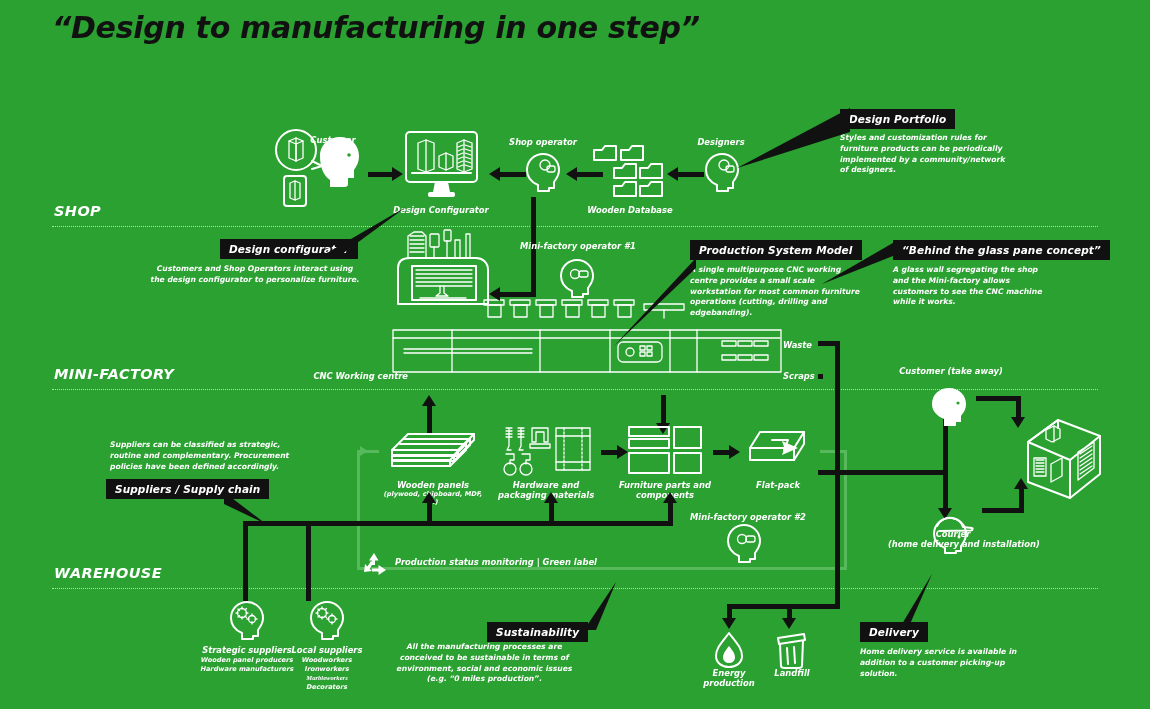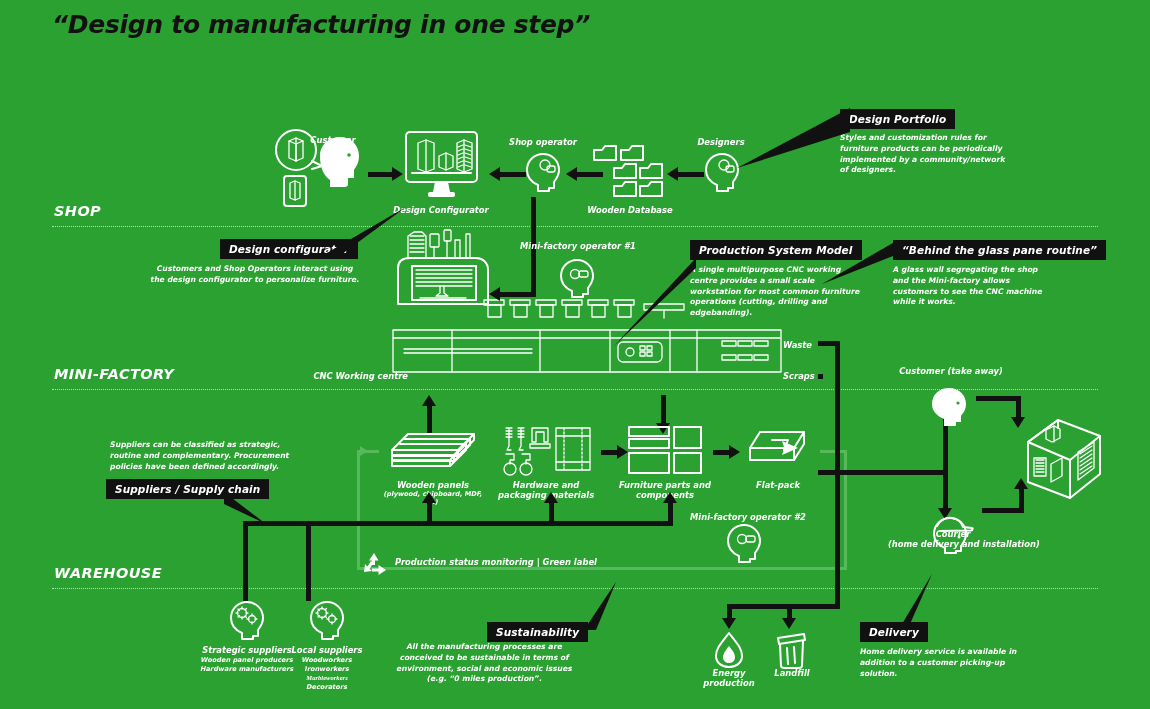--- a/index.html
+++ b/index.html
@@ -8,21 +8,21 @@
     background:#2aa130;
     font-family:"DejaVu Sans","Liberation Sans",sans-serif;
     position:relative;
   }
   #stage{position:absolute;left:0;top:0;width:1150px;height:709px;}
   .abs{position:absolute;}
 
   
   .title{
     left:52px;top:10px;
-    font-size:25px;font-weight:bold;font-style:italic;
+    font-size:30px;font-weight:bold;font-style:italic;
     color:#111111;letter-spacing:-0.3px;white-space:nowrap;
   }
   .zone-label{
     font-size:14.5px;font-weight:bold;font-style:italic;color:#ffffff;
     letter-spacing:0.4px;white-space:nowrap;
   }
   .node-label{
     font-size:8.4px;font-weight:bold;font-style:italic;color:#ffffff;
     text-align:center;line-height:1.22;white-space:nowrap;
   }
@@ -280,21 +280,21 @@
 
   <div class="abs" style="left:690px;top:239px;width:175px;">
     <div class="callout-title">Production System Model</div>
     <div class="callout-body" style="margin-top:5px;">A single multipurpose CNC working centre provides a small scale workstation for most common furniture operations (cutting, drilling and edgebanding).</div>
   </div>
   <svg class="abs" style="left:612px;top:256px;" width="86" height="92">
     <path d="M84 2 L84 12 L2 90 Z" fill="#111111"></path>
   </svg>
 
   <div class="abs" style="left:893px;top:239px;width:158px;">
-    <div class="callout-title">“Behind the glass pane routine”</div>
+    <div class="callout-title">“Behind the glass pane concept”</div>
     <div class="callout-body" style="margin-top:5px;">A glass wall segregating the shop and the Mini-factory allows customers to see the CNC machine while it works.</div>
   </div>
   <svg class="abs" style="left:820px;top:236px;" width="80" height="50">
     <path d="M78 4 L78 18 L2 48 Z" fill="#111111"></path>
   </svg>
 
   <div class="abs node-label" style="left:783px;top:340px;width:50px;text-align:left;">Waste</div>
   <div class="abs node-label" style="left:783px;top:371px;width:50px;text-align:left;">Scraps</div>
 
   <div class="abs bar" style="left:427px;top:403px;width:5px;height:30px;"></div>

